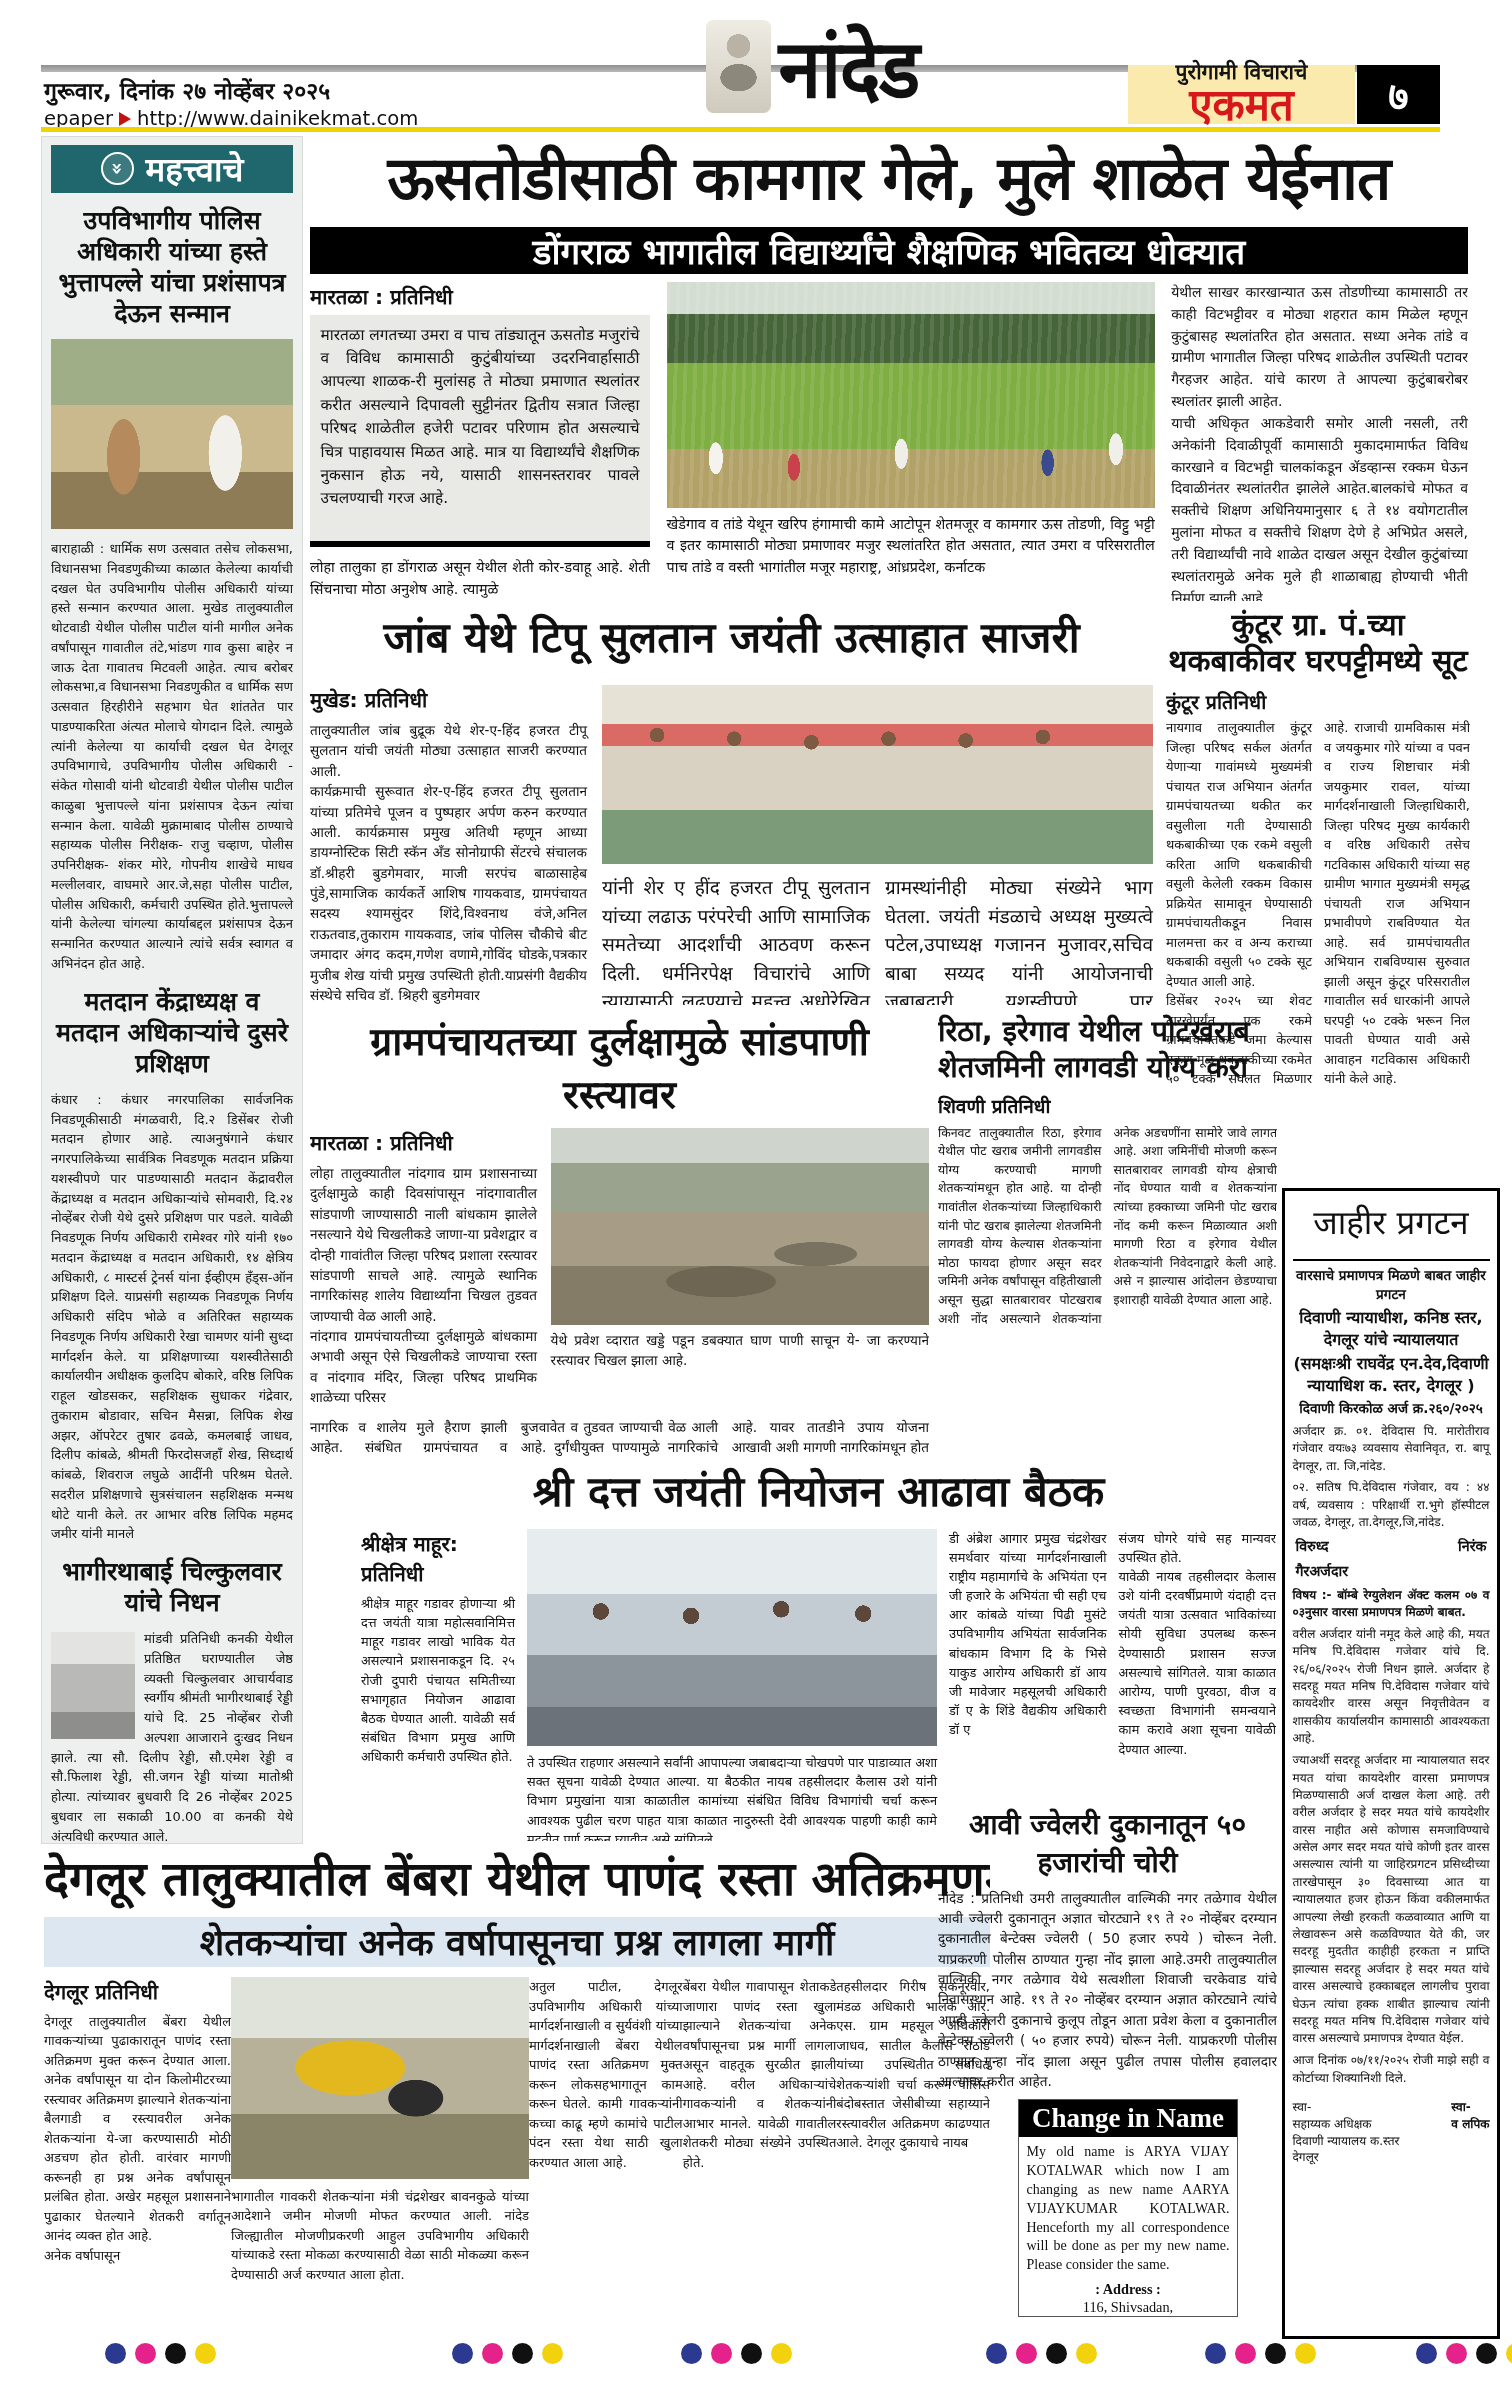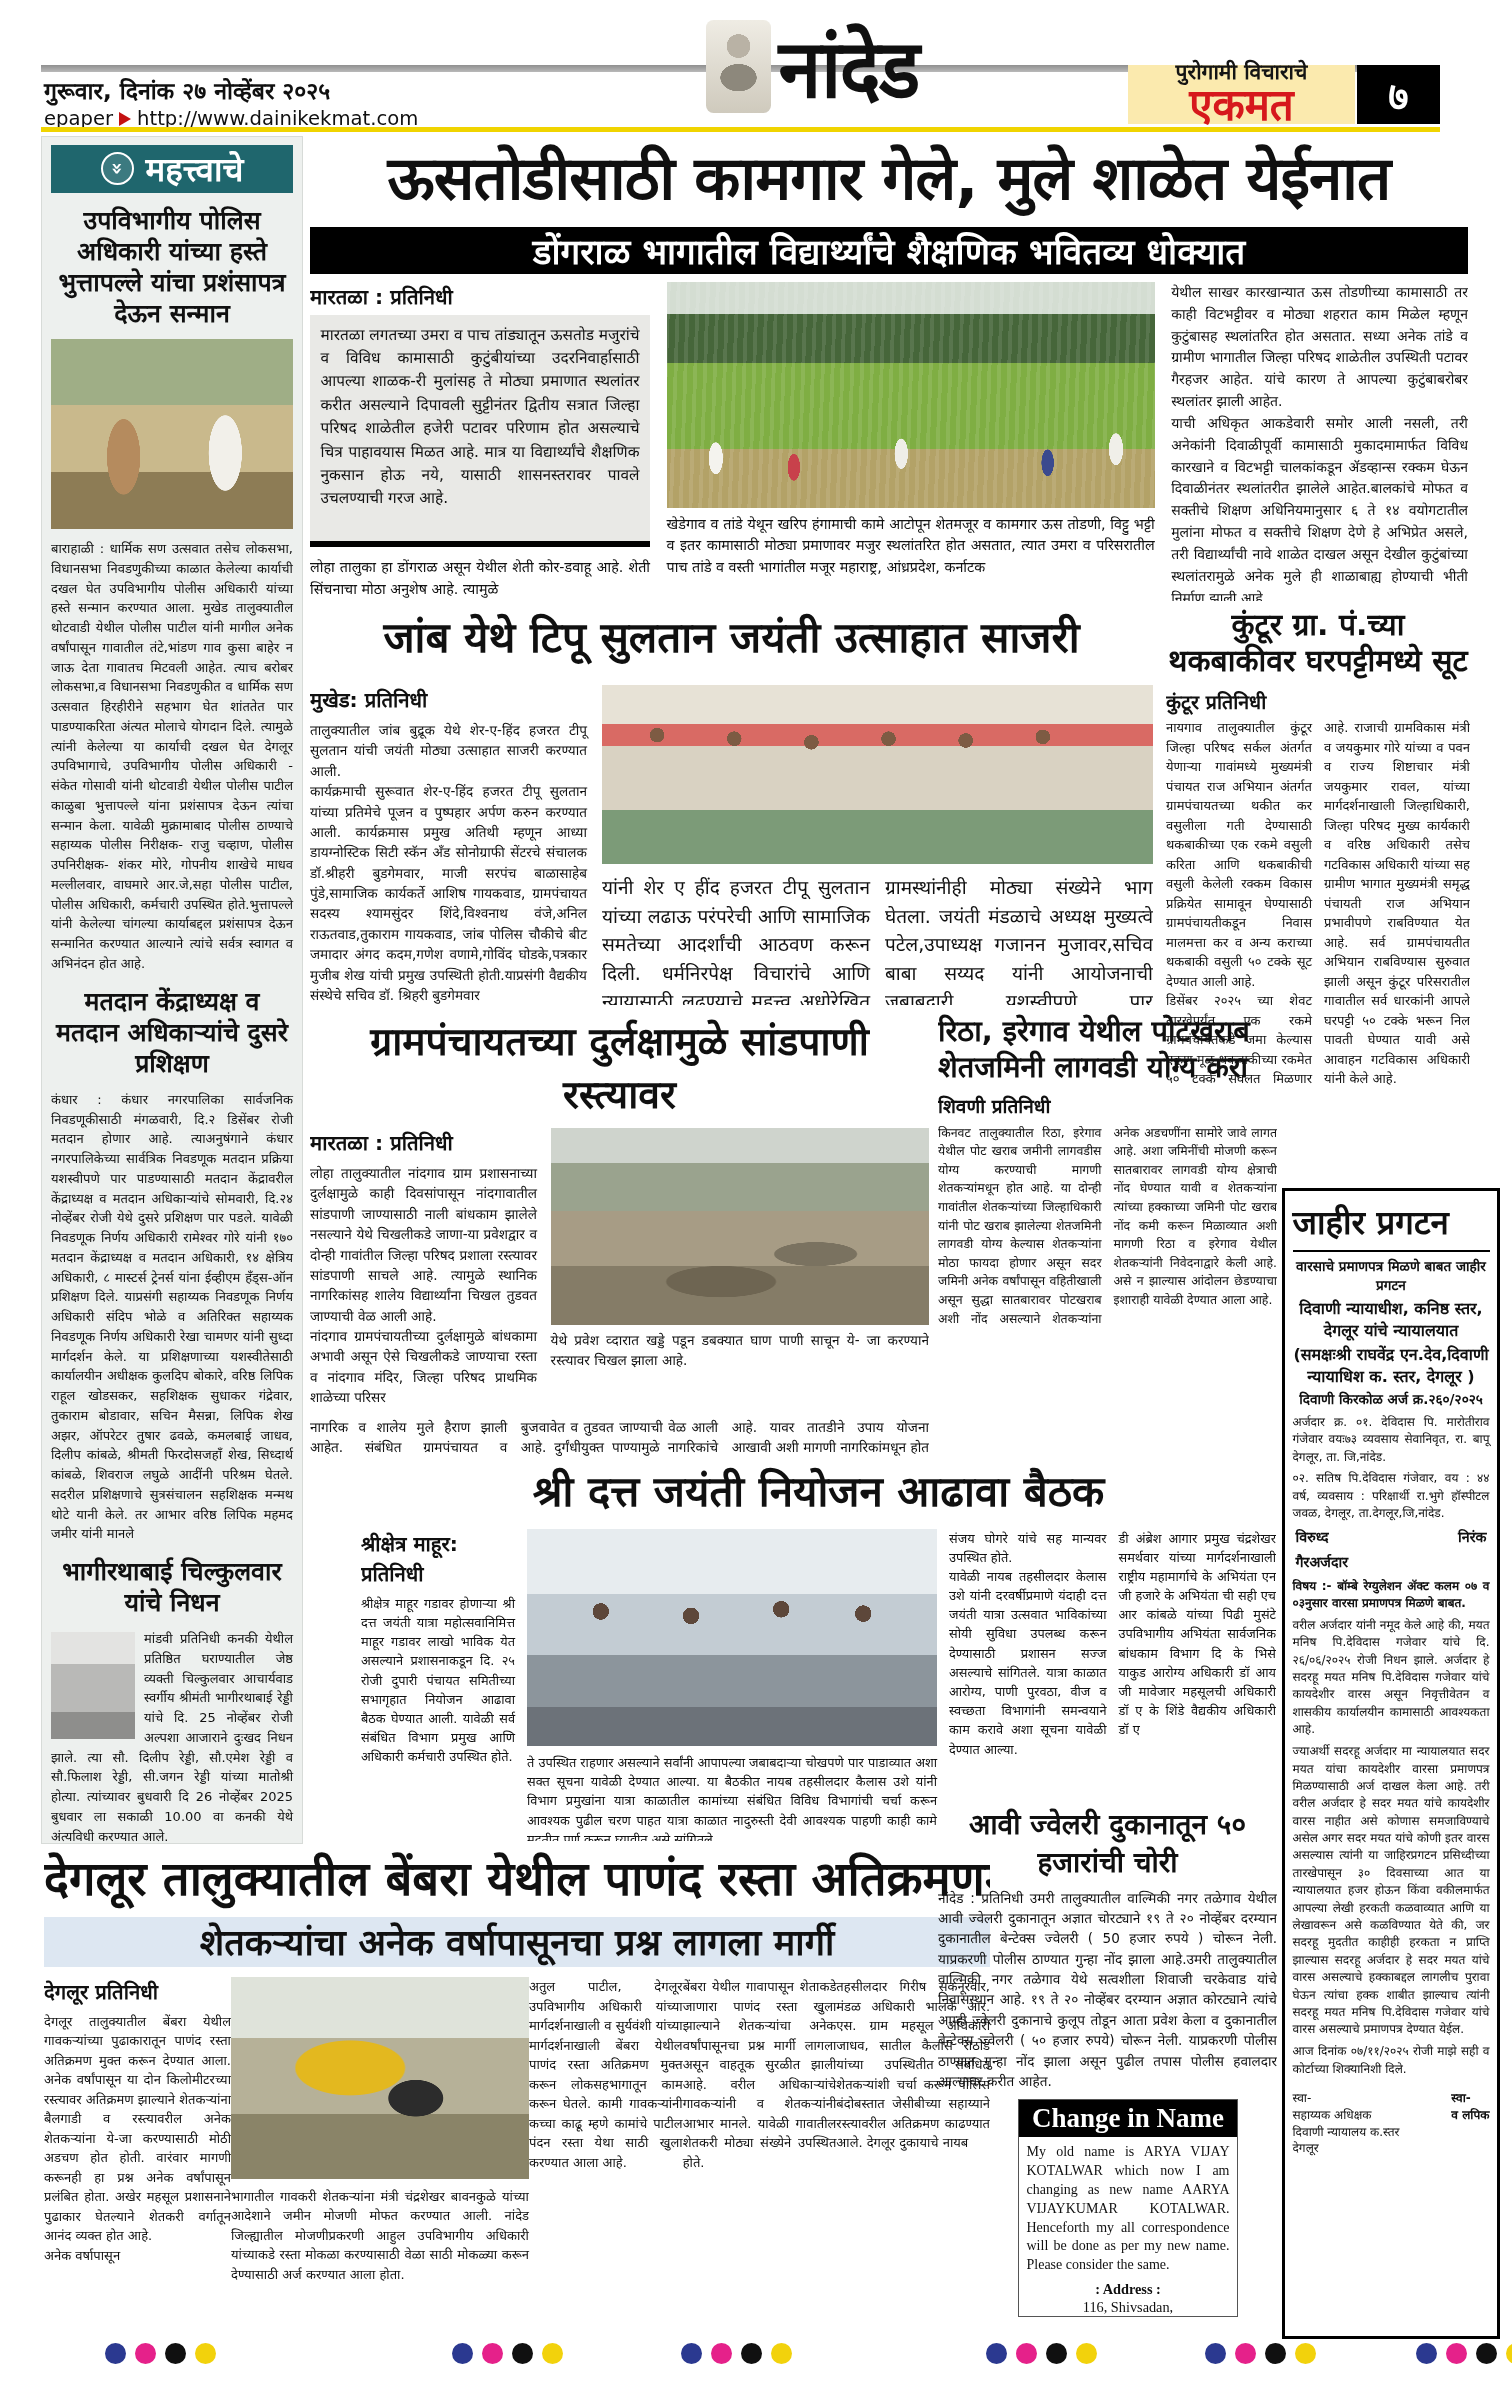--- a/index.html
+++ b/index.html
@@ -95,21 +95,21 @@
   .sand-bottom{margin-top:9px;column-count:3;column-gap:13.6px;font-size:13.6px;line-height:1.5}
 
   
   .ritha{left:938px;top:1013px;width:339px;height:443px;overflow:hidden}
   .ritha-hl{font-size:29px;font-weight:bold;line-height:1.25}
   .ritha-byline{font-size:19px;font-weight:bold;margin:7.5px 0 4.5px}
   .ritha-body{column-count:2;column-gap:12px;font-size:12.4px;line-height:1.5}
 
   
   .notice{left:1282px;top:1188px;width:218px;height:1151px;border:3px solid #000;padding:7.5px 7.5px;overflow:hidden;font-size:12px;line-height:1.45}
-  .notice-title{font-size:33px;font-weight:bold;border-bottom:2.3px solid #000;padding-bottom:4px;margin-bottom:4.5px}
+  .notice-title{font-size:33px;font-weight:normal;text-align:center;border-bottom:2.3px solid #000;padding-bottom:13px;margin-bottom:4.5px}
   .notice-line{font-weight:bold;text-align:center;font-size:13.6px;line-height:1.4}
   .notice-court{font-size:16px;font-weight:bold;text-align:center;line-height:1.35;margin:3px 0}
   .notice-body{margin-top:4.5px}
   .notice-row{display:flex;justify-content:space-between;font-weight:bold;font-size:14.3px;margin:4.5px 3px}
   .notice-sign{display:flex;justify-content:space-between;margin-top:12px;font-size:12px;line-height:1.4}
 
   
   .datta{left:361px;top:1461px;width:915px;height:380px;overflow:hidden}
   .datta-hl{font-size:42px;font-weight:bold;text-align:center}
   .datta-flex{display:flex;gap:12px;margin-top:10.5px}
@@ -287,23 +287,23 @@
   <div class="datta-hl">श्री दत्त जयंती नियोजन आढावा बैठक</div>
   <div class="datta-flex">
     <div class="datta-c datta-c1">
       <div class="byline">श्रीक्षेत्र माहूर: प्रतिनिधी</div>
       <div class="just pre">श्रीक्षेत्र माहूर गडावर होणाऱ्या श्री दत्त जयंती यात्रा महोत्सवानिमित्त माहूर गडावर लाखो भाविक येत असल्याने प्रशासनाकडून दि. २५ रोजी दुपारी पंचायत समितीच्या सभागृहात नियोजन आढावा बैठक घेण्यात आली. यावेळी सर्व संबंधित विभाग प्रमुख आणि अधिकारी कर्मचारी उपस्थित होते.</div>
     </div>
     <div class="datta-mid">
       <div class="datta-photo"></div>
       <div class="datta-c datta-under just pre">ते उपस्थित राहणार असल्याने सर्वांनी आपापल्या जबाबदाऱ्या चोखपणे पार पाडाव्यात अशा सक्त सूचना यावेळी देण्यात आल्या. या बैठकीत नायब तहसीलदार कैलास उशे यांनी विभाग प्रमुखांना यात्रा काळातील कामांच्या संबंधित विविध विभागांची चर्चा करून आवश्यक पुढील चरण पाहत यात्रा काळात नादुरुस्ती देवी आवश्यक पाहणी काही कामे मुदतीत पूर्ण करून घ्यावीत असे सांगितले.</div>
     </div>
+    <div class="datta-c datta-c2 just pre">डी अंब्रेश आगार प्रमुख चंद्रशेखर समर्थवार यांच्या मार्गदर्शनाखाली राष्ट्रीय महामार्गाचे के अभियंता एन जी हजारे के अभियंता ची सही एच आर कांबळे यांच्या पिढी मुसंटे उपविभागीय अभियंता सार्वजनिक बांधकाम विभाग दि के भिसे याकुड आरोग्य अधिकारी डॉ आय जी मावेजार महसूलची अधिकारी डॉ ए के शिंडे वैद्यकीय अधिकारी डॉ ए</div>
     <div class="datta-c datta-c3 just pre">संजय घोगरे यांचे सह मान्यवर उपस्थित होते.
 यावेळी नायब तहसीलदार केलास उशे यांनी दरवर्षीप्रमाणे यंदाही दत्त जयंती यात्रा उत्सवात भाविकांच्या सोयी सुविधा उपलब्ध करून देण्यासाठी प्रशासन सज्ज असल्याचे सांगितले. यात्रा काळात आरोग्य, पाणी पुरवठा, वीज व स्वच्छता विभागांनी समन्वयाने काम करावे अशा सूचना यावेळी देण्यात आल्या.</div>
-    <div class="datta-c datta-c2 just pre">डी अंब्रेश आगार प्रमुख चंद्रशेखर समर्थवार यांच्या मार्गदर्शनाखाली राष्ट्रीय महामार्गाचे के अभियंता एन जी हजारे के अभियंता ची सही एच आर कांबळे यांच्या पिढी मुसंटे उपविभागीय अभियंता सार्वजनिक बांधकाम विभाग दि के भिसे याकुड आरोग्य अधिकारी डॉ आय जी मावेजार महसूलची अधिकारी डॉ ए के शिंडे वैद्यकीय अधिकारी डॉ ए</div>
   </div>
 </div>
 
 <div class="abs deglur">
   <div class="deglur-hl">देगलूर तालुक्यातील बेंबरा येथील पाणंद रस्ता अतिक्रमणमुक्त</div>
   <div class="deglur-sub" style="background:#dde7f2">शेतकऱ्यांचा अनेक वर्षापासूनचा प्रश्न लागला मार्गी</div>
   <div class="deglur-flex">
     <div class="deglur-c deglur-c1">
       <div class="byline">देगलूर प्रतिनिधी</div>
       <div class="just pre">देगलूर तालुक्यातील बेंबरा येथील गावकऱ्यांच्या पुढाकारातून पाणंद रस्ता अतिक्रमण मुक्त करून देण्यात आला. अनेक वर्षांपासून या दोन किलोमीटरच्या रस्त्यावर अतिक्रमण झाल्याने शेतकऱ्यांना बैलगाडी व रस्त्यावरील अनेक शेतकऱ्यांना ये-जा करण्यासाठी मोठी अडचण होत होती. वारंवार मागणी करूनही हा प्रश्न अनेक वर्षांपासून प्रलंबित होता. अखेर महसूल प्रशासनाने पुढाकार घेतल्याने शेतकरी वर्गातून आनंद व्यक्त होत आहे.

